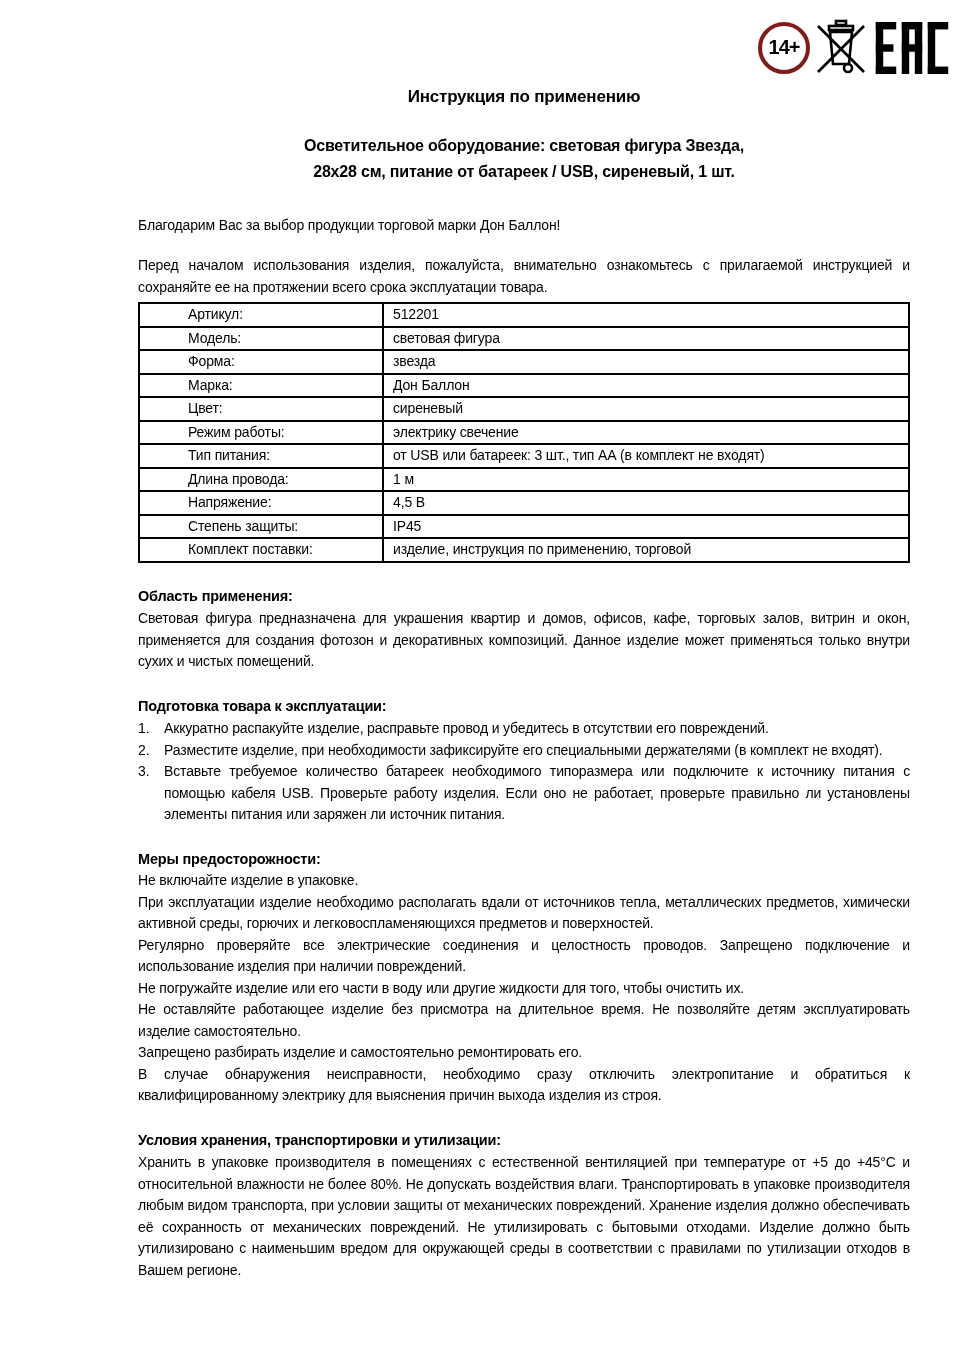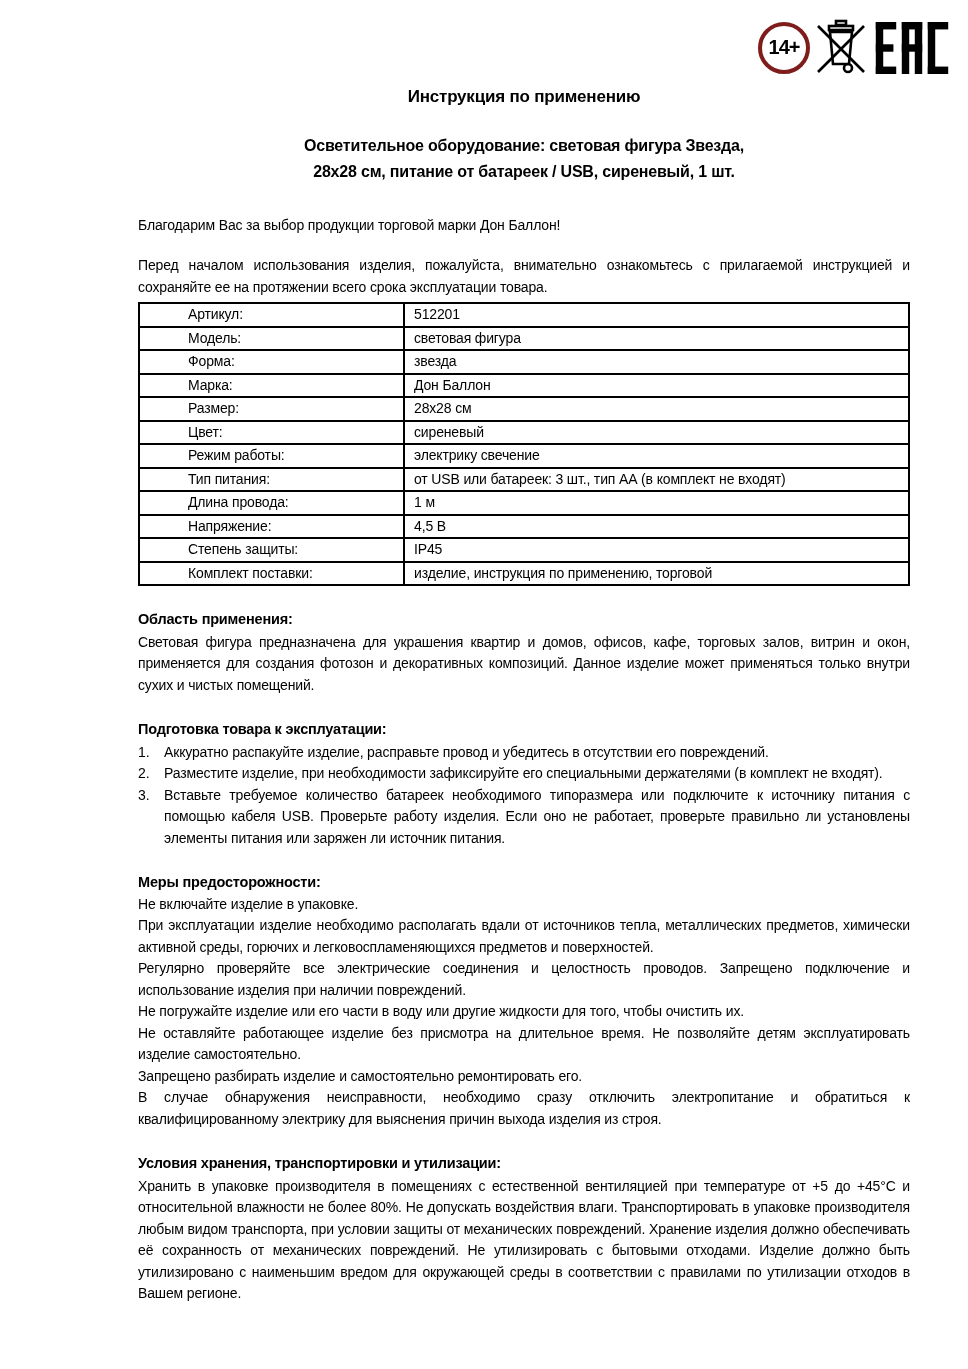--- a/index.html
+++ b/index.html
@@ -26,21 +26,21 @@
   p.just { text-align:justify; }
   h2.sec { font-size:14.5px; font-weight:bold; margin-top:23px; letter-spacing:-0.2px; }
   table.specs {
     width:100%; border-collapse:collapse; margin-top:4px;
     border:2px solid #000;
   }
   table.specs td {
     border:2px solid #000; height:22px; padding:0 9px;
     font-size:14px; letter-spacing:-0.15px; vertical-align:middle;
   }
-  table.specs td.lbl { width:265px;padding-left:48px; }
+  table.specs td.lbl { width:244px;padding-left:48px; }
   .sec + .just, .sec + .olist { margin-top:1px; }
   .olist { margin-top:1px; }
   .oli { display:flex; }
   .oli .num { width:26px; flex:0 0 26px; }
   .oli .litext { flex:1; text-align:justify; }
   .prec-p { margin:0; text-align:justify; }
   svg { display:block; }
 </style>
 </head>
 <body>
@@ -102,24 +102,20 @@
           </tr>
         <tr>
             <td class="lbl">Форма:</td>
             <td>звезда</td>
           </tr>
         <tr>
             <td class="lbl">Марка:</td>
             <td>Дон Баллон</td>
           </tr>
         <tr>
-            <td class="lbl">Размер:</td>
-            <td>28х28 см</td>
-          </tr>
-        <tr>
             <td class="lbl">Цвет:</td>
             <td>сиреневый</td>
           </tr>
         <tr>
             <td class="lbl">Режим работы:</td>
             <td>электрику свечение</td>
           </tr>
         <tr>
             <td class="lbl">Тип питания:</td>
             <td>от USB или батареек: 3 шт., тип АА (в комплект не входят)</td>

